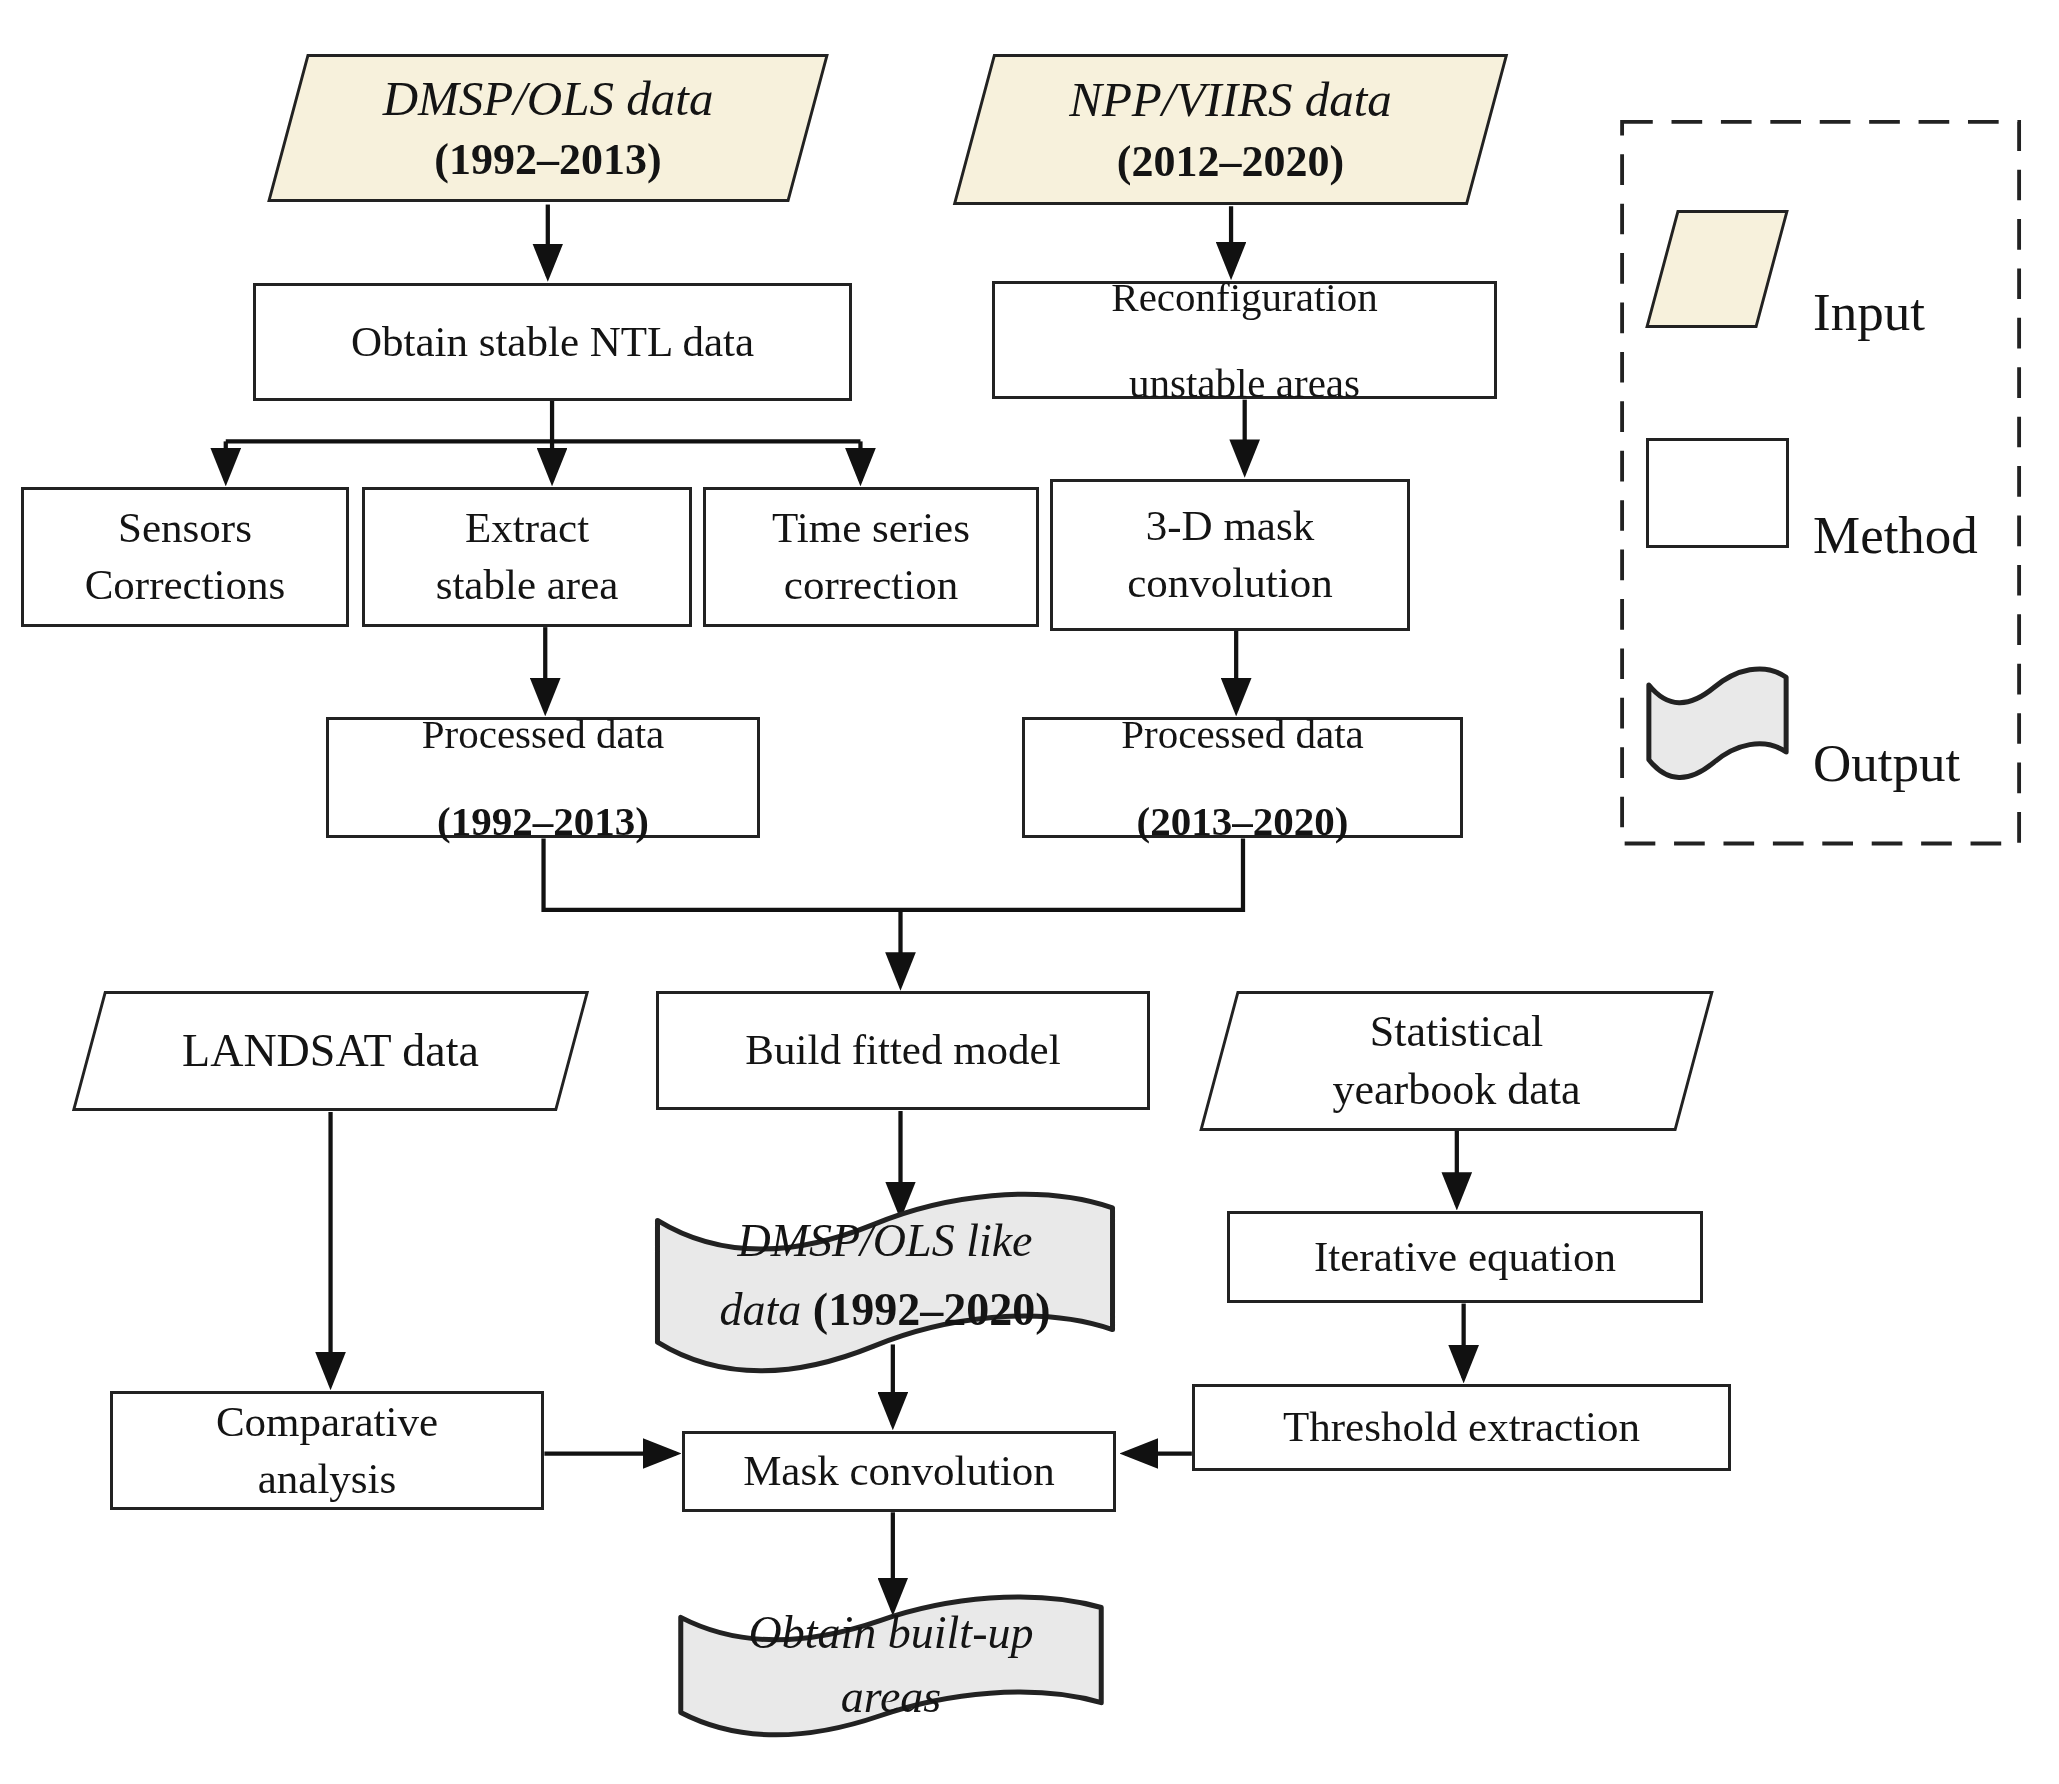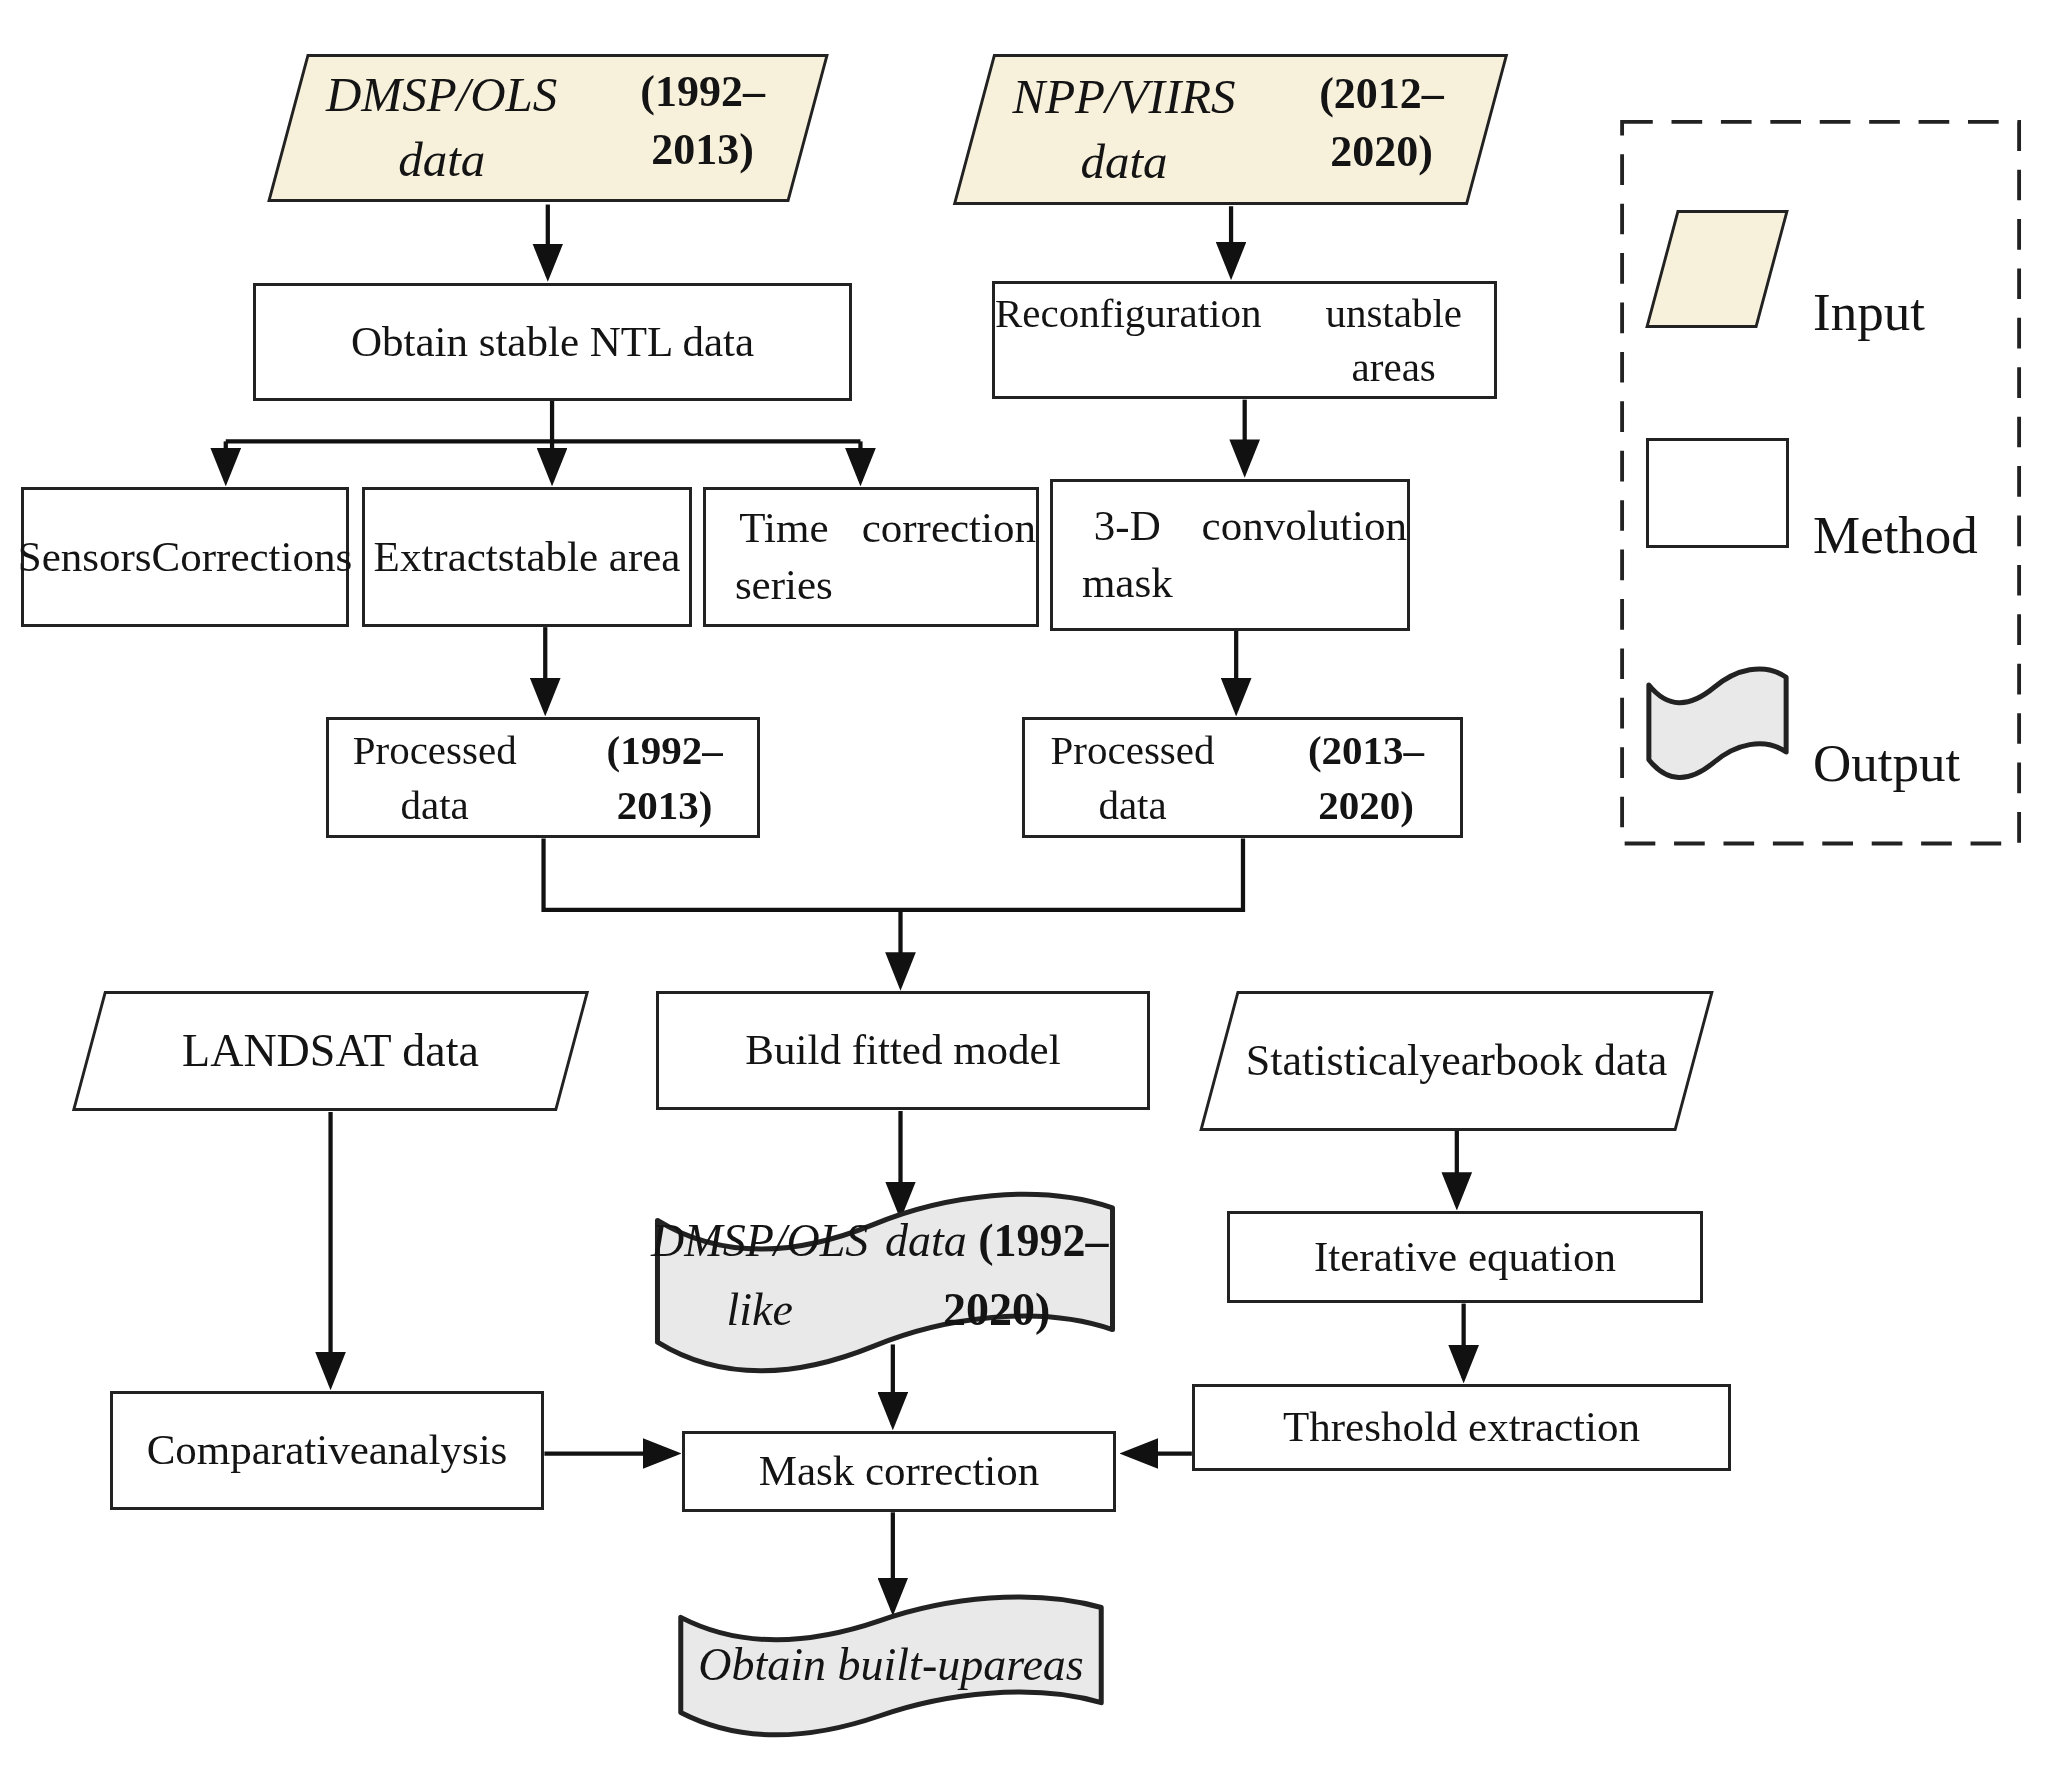--- a/index.html
+++ b/index.html
@@ -11,21 +11,21 @@
     --text:#141414;
     --background:#ffffff;
   }
   html,body{margin:0;padding:0;background:var(--background);}
   #canvas{
     position:relative;width:2060px;height:1785px;background:var(--background);
     font-family:"Liberation Serif","DejaVu Serif",serif;color:var(--text);
     overflow:hidden;
   }
   .node{position:absolute;display:flex;align-items:center;justify-content:center;text-align:center;}
-  .lines{position:relative;z-index:2;display:flex;flex-direction:row;line-height:1.32;font-size:43px;}
+  .lines{position:relative;z-index:2;display:flex;flex-direction:column;line-height:1.32;font-size:43px;}
   .box{border:3.4px solid var(--border);background:var(--method-fill);box-sizing:border-box;}
   .para-bg{position:absolute;inset:0;transform:skewX(-15deg);border:3.4px solid var(--border);box-sizing:border-box;z-index:1;}
   .input-bg{background:var(--input-fill);}
   .white-bg{background:var(--method-fill);}
   .flag-svg{position:absolute;inset:0;width:100%;height:100%;z-index:1;overflow:visible;}
   .flag-path{fill:var(--output-fill);stroke:var(--border);stroke-width:5;vector-effect:non-scaling-stroke;stroke-linejoin:round;}
   .italic{font-style:italic;}
   .bold{font-weight:bold;}
   .fs58{font-size:49px;}
   .fs54{font-size:46px;}
@@ -195,21 +195,21 @@
 
   <div class="node box" style="left:110px;top:1391px;width:434px;height:119px">
     <div class="lines">
       <span>Comparative</span>
       <span>analysis</span>
     </div>
   </div>
 
   <div class="node box" style="left:682px;top:1431px;width:434px;height:81px">
     <div class="lines">
-      <span>Mask correction</span>
+      <span>Mask convolution</span>
     </div>
   </div>
 
   <div class="node" style="left:672px;top:1578px;width:438px;height:164px">
     <svg class="flag-svg" viewBox="0 0 200 100" preserveAspectRatio="none">
       <path class="flag-path" d="M 4,24 C 30,42 60,42 95,26 C 125,12 165,6 196,18 L 196,76 C 165,64 125,70 95,84 C 60,100 30,100 4,82 Z"></path>
     </svg>
     <div class="lines fs54" style="line-height:1.4;padding-top:10.2px">
       <span class="italic">Obtain built-up</span>
       <span class="italic">areas</span>

